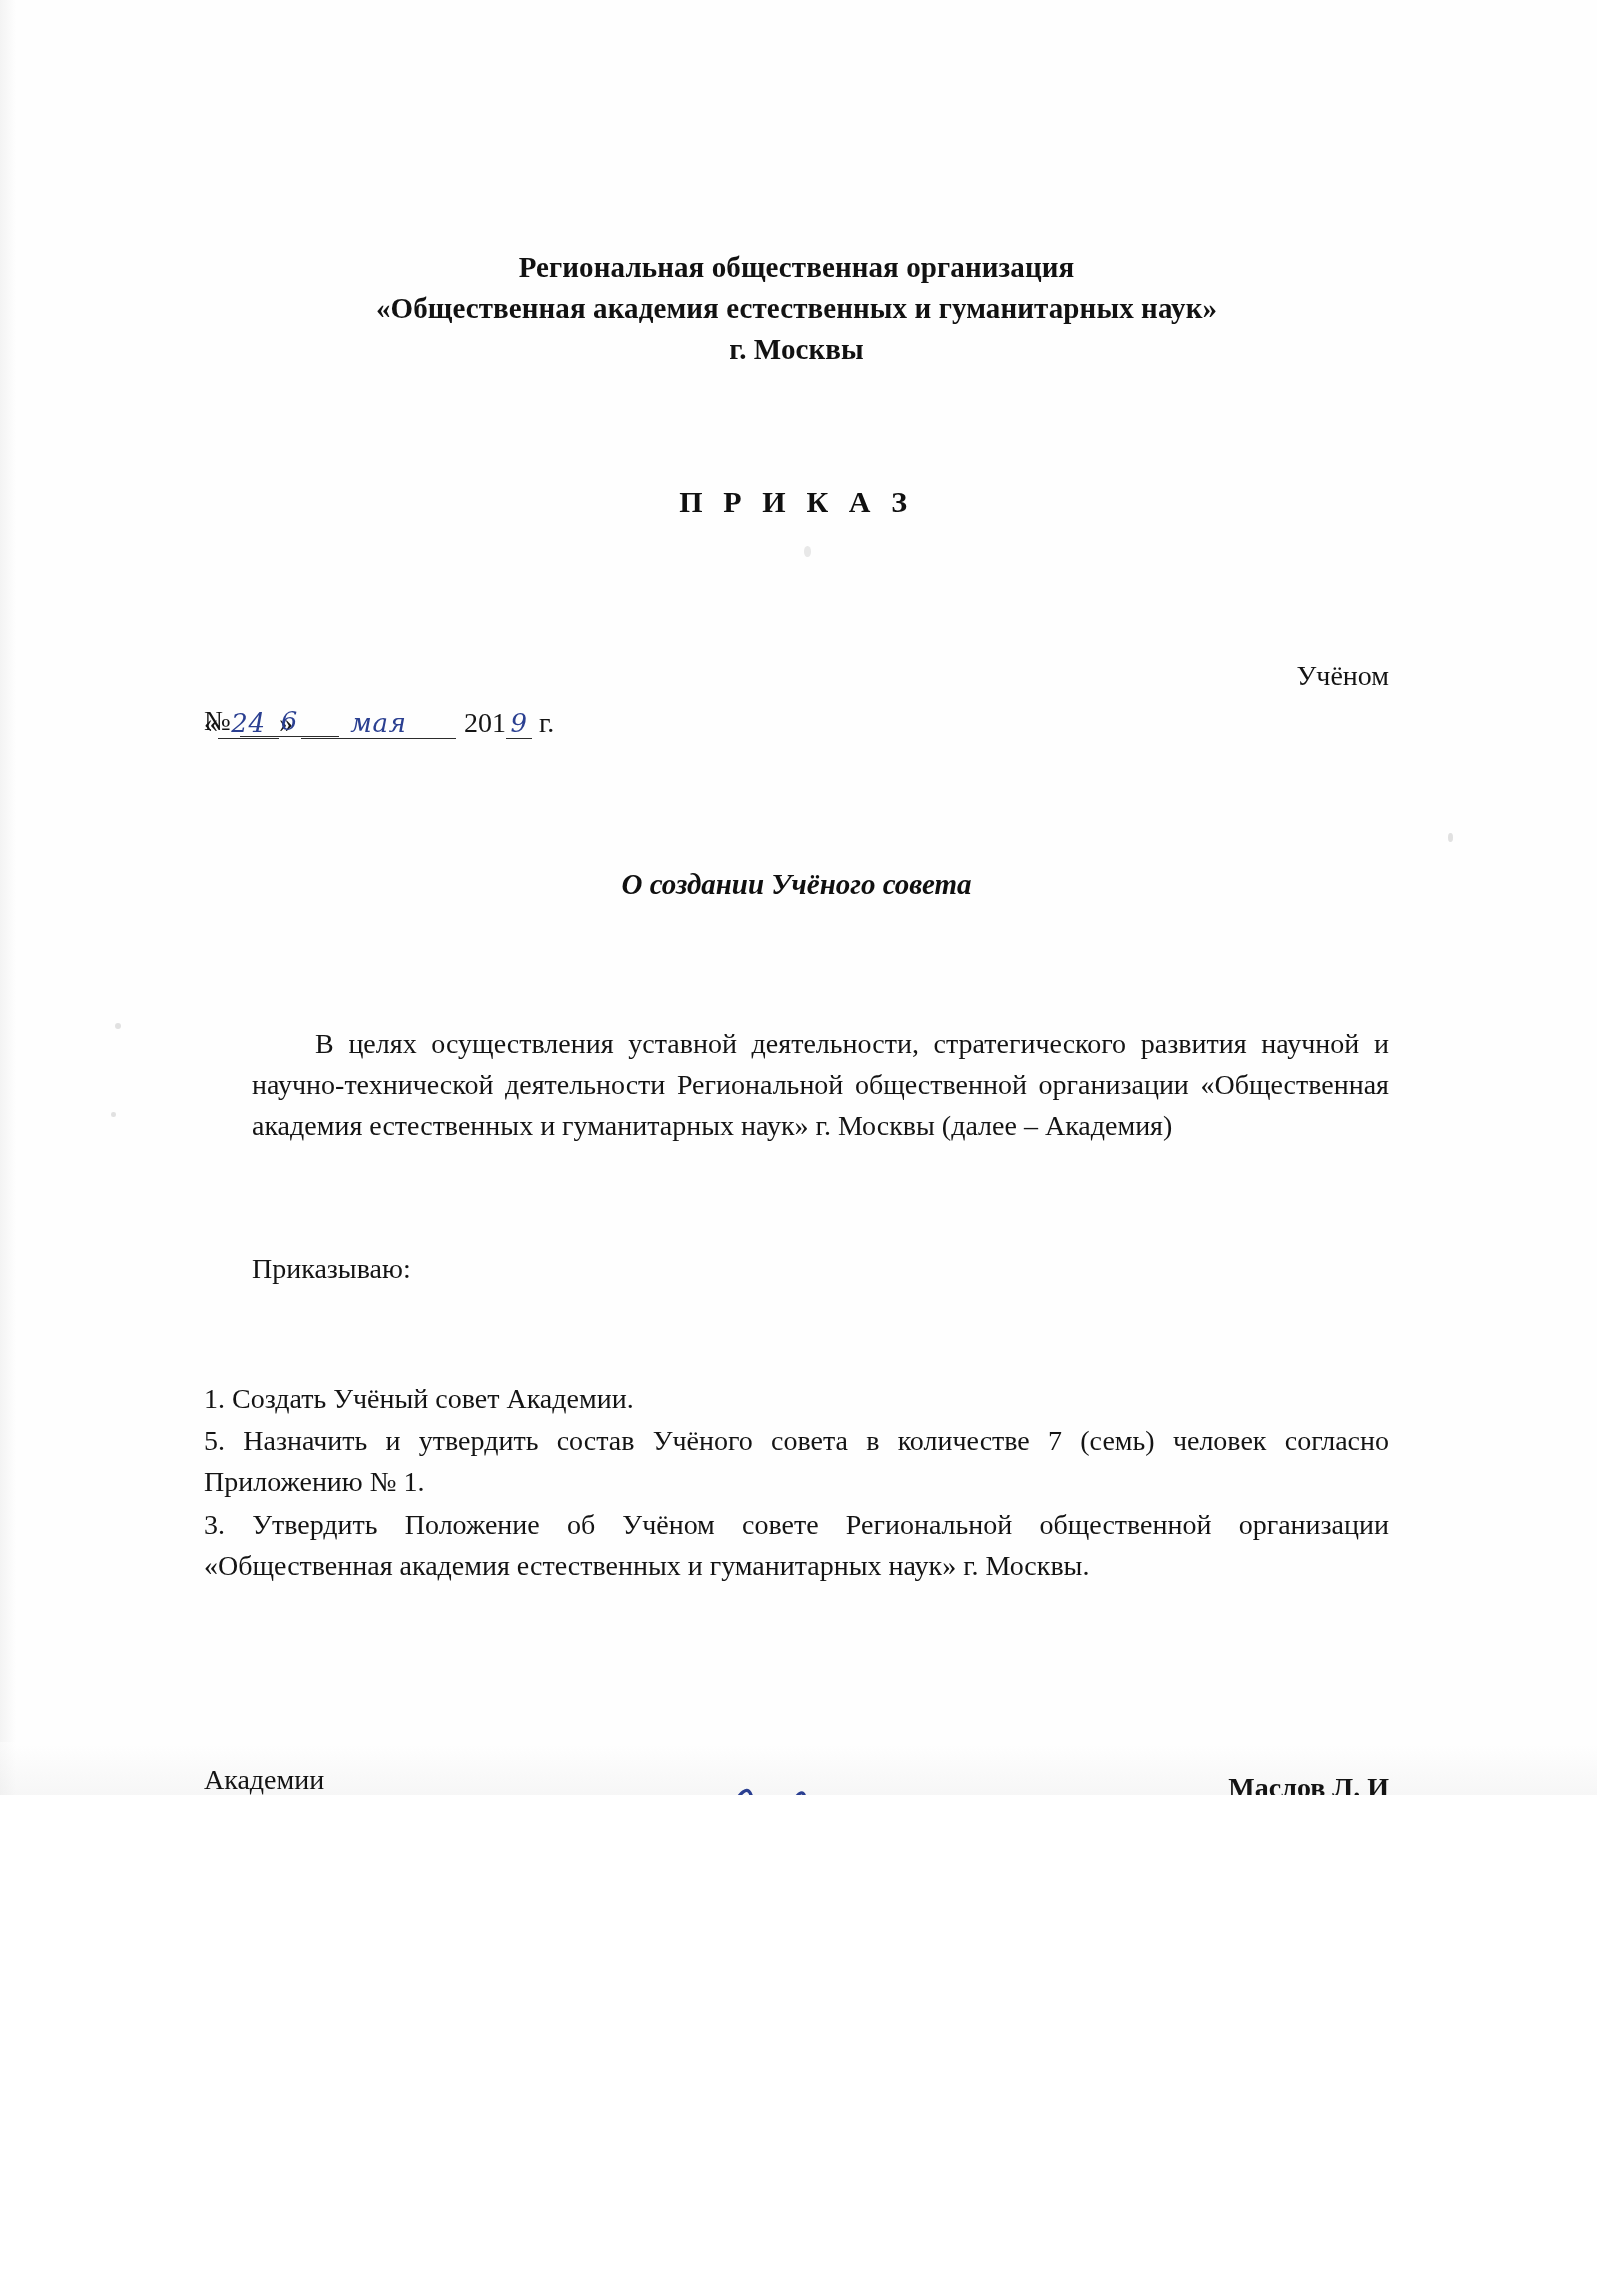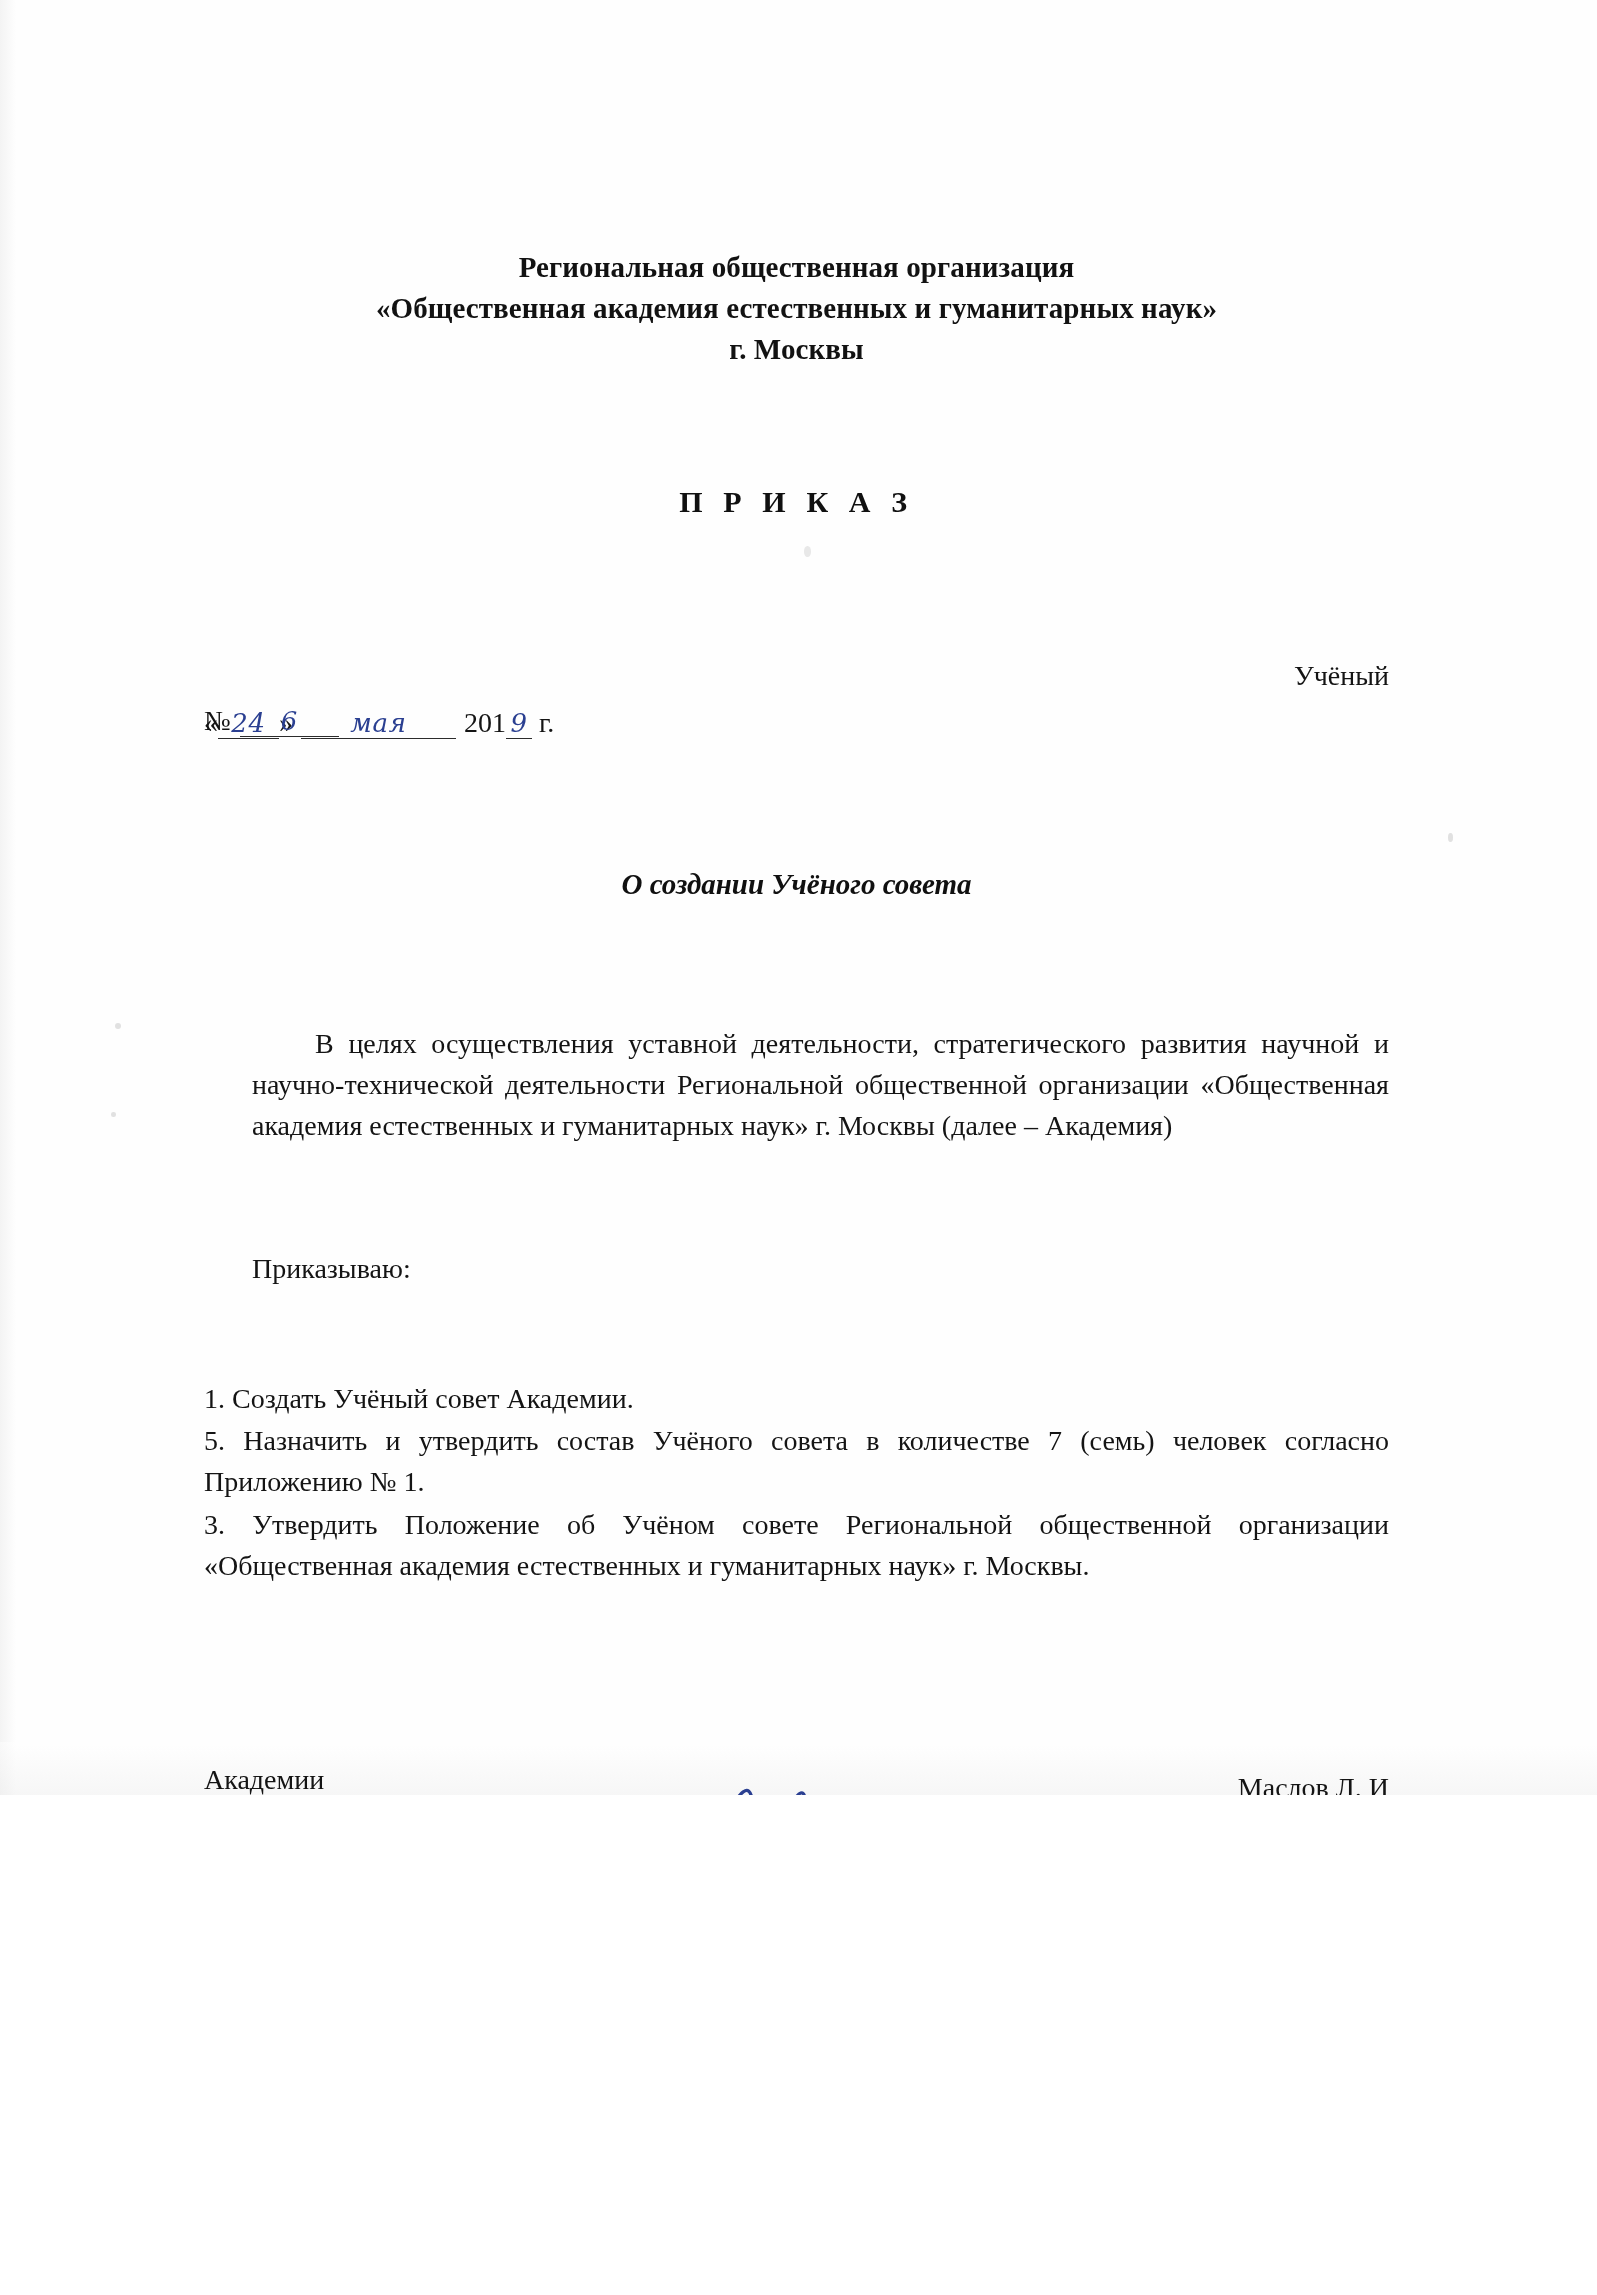--- a/index.html
+++ b/index.html
@@ -160,21 +160,21 @@
     margin-bottom: 1.3px;
   }
   .signature-row {
     position: relative;
     margin-top: 178px;
     height: 79px;
     font-size: 28px;
     color: #141414;
   }
   .sig-title { position: absolute; left: 0; top: 0; }
-  .sig-name { position: absolute; right: 0; top: 8px; }
+  .sig-name { position: absolute; right: 0; top: 8px; font-weight: bold; }
 
   
   .sig-ink {
     position: absolute;
     left: 681px;
     top: 1777px;
     width: 421px;
     height: 132px;
     pointer-events: none;
   }
@@ -215,21 +215,21 @@
 
     <div class="order-title">П Р И К А З</div>
 
     <div class="dateline">
       <div class="date-left">
         <span>«</span><span class="date-num-slot hand">24</span><span>»</span><span class="date-month-slot hand">мая</span><span>201</span><span class="year-digit-slot hand">9</span><span> г.</span>
       </div>
       <div class="num-row">
         <span>№</span><span class="num-slot hand">6</span>
       </div>
-      <div class="city">Учёный</div>
+      <div class="city">Учёном</div>
     </div>
 
     <div class="subject">О создании Учёного совета</div>
 
     <div class="para para-intro">В целях осуществления уставной деятельности, стратегического развития научной и научно-технической деятельности Региональной общественной организации «Общественная академия естественных и гуманитарных наук» г. Москвы (далее – Академия)</div>
 
     <div class="para para-order">Приказываю:</div>
 
     <div class="list">
       <div class="list-item">1.  Создать Учёный совет Академии.</div>

